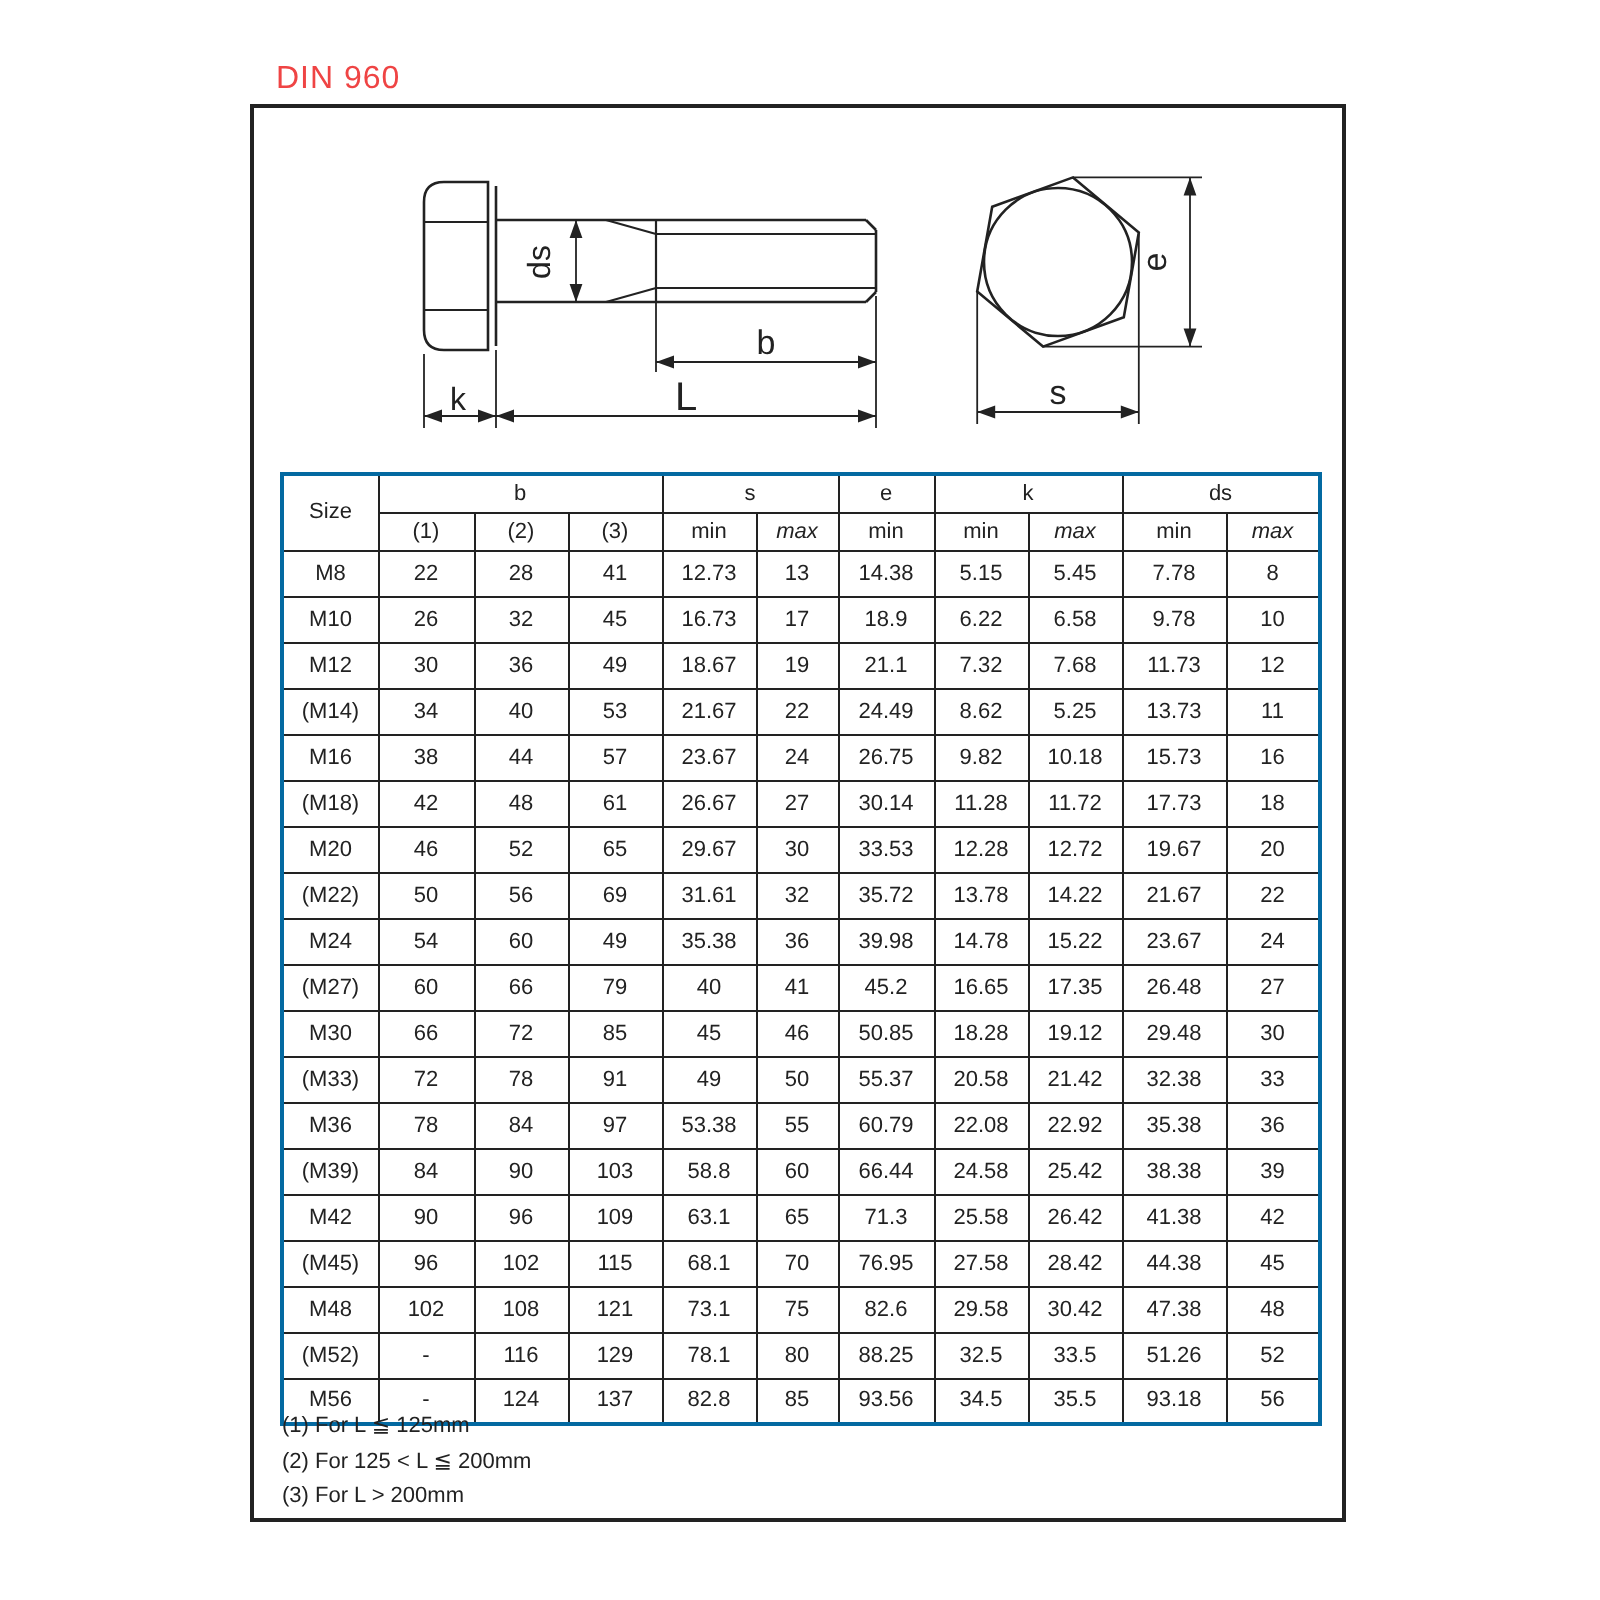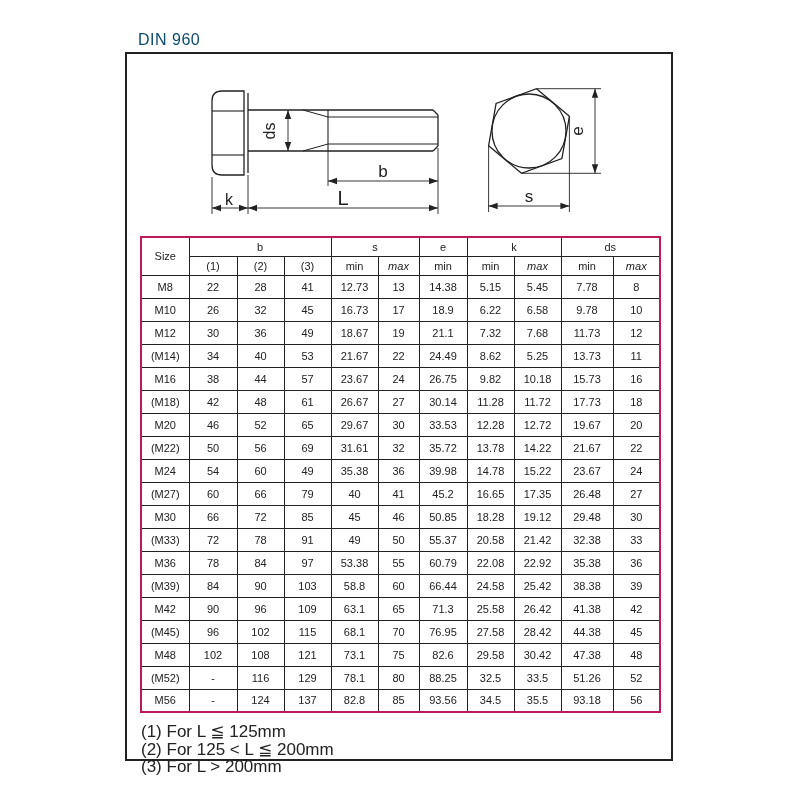--- a/index.html
+++ b/index.html
@@ -7,21 +7,21 @@
   body {
     position: relative;
     font-family: "Liberation Sans", "DejaVu Sans", sans-serif;
     color: #222;
   }
   .page-title {
     position: absolute;
     left: 138px; top: 31px;
     font-size: 16px;
     letter-spacing: 0.5px;
-    color: #0c4a6e;
+    color: #ef4444;
   }
   .frame {
     position: absolute;
     left: 125px; top: 52px;
     width: 548px; height: 709px;
     border: 2px solid #222;
   }
   .diagram-svg {
     position: absolute;
     left: 125px; top: 55px;
@@ -39,31 +39,31 @@
   }
   table.spec th, table.spec td {
     border: 1px solid #222;
     text-align: center;
     vertical-align: middle;
     font-weight: normal;
     padding: 0;
     overflow: hidden;
     white-space: nowrap;
   }
-  table.spec { border: 2px solid #be185d; }
+  table.spec { border: 2px solid #0369a1; }
   table.spec thead tr { height: 19px; }
   table.spec tbody tr { height: 23px; }
   th.grp { border-bottom: hidden; }
   th.sub { border-top: hidden; }
   th.nr { border-right: hidden; }
   th.nl { border-left: hidden; font-style: italic; }
   .footnotes {
     position: absolute;
-    left: 141px; top: 723px;
-    font-size: 17px;
+    left: 141px; top: 705px;
+    font-size: 11px;
     line-height: 17.5px;
     color: #222;
   }
   .dimlabel { font-family: "Liberation Sans", "DejaVu Sans", sans-serif; fill: #222; }
 </style>
 </head>
 <body>
 
 <div class="page-title">DIN 960</div>
 

